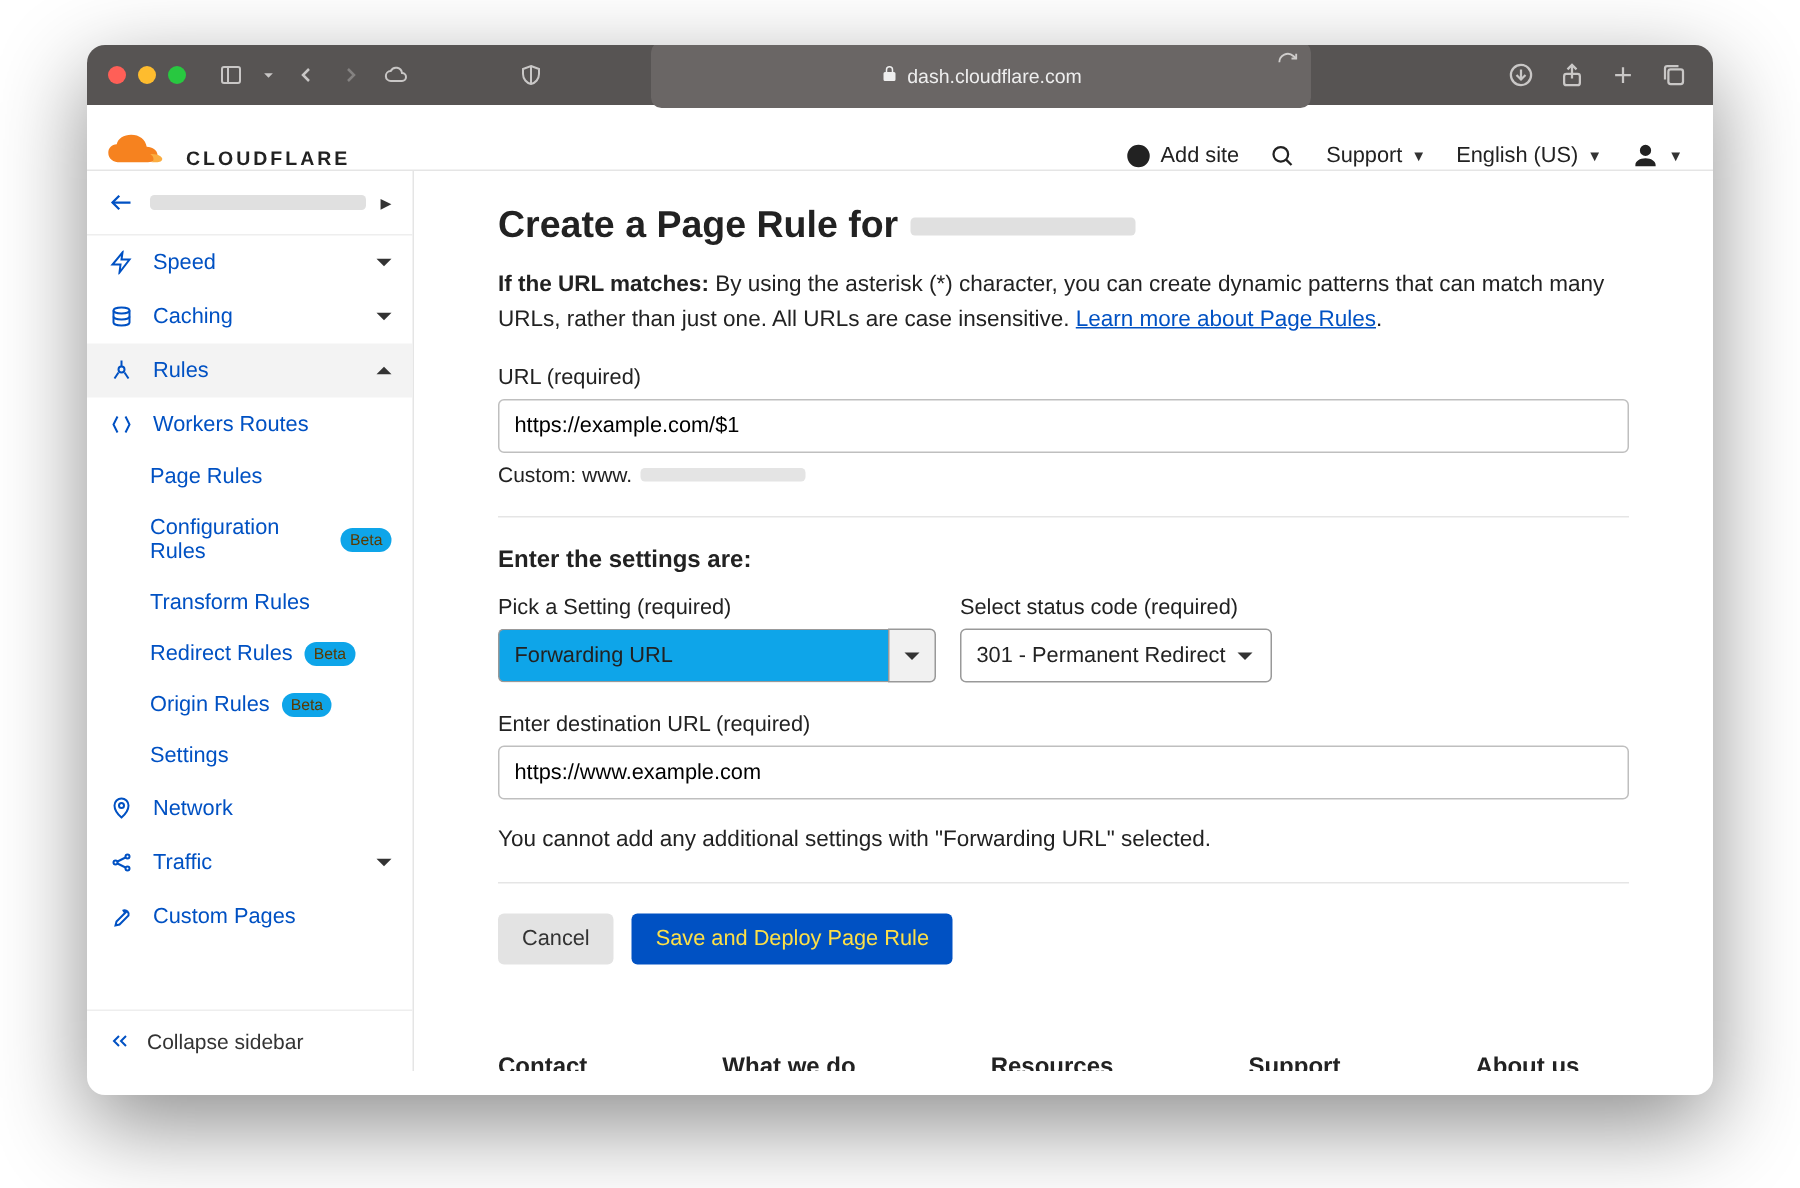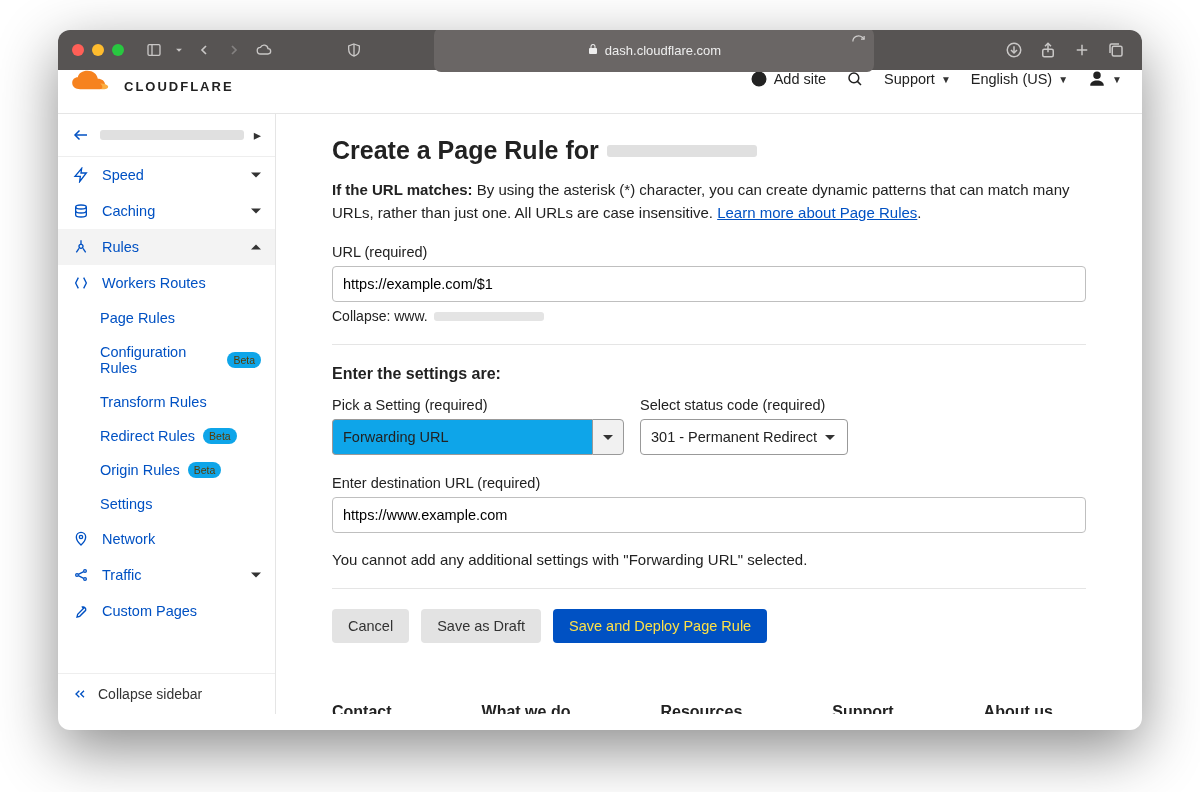--- a/index.html
+++ b/index.html
@@ -33,21 +33,21 @@
     background: #6a6665; border-radius:7px; height:44px; color:#eee; font-size:13px;
     position:relative; max-width: 440px; margin: 16px auto; }
   .addrbar .reload { position:absolute; right:8px; top:6px; color:#cfcdcc; }
   .addrbar .lock { margin-right:6px; }
   .tb-right { display:flex; gap:10px; align-items:center; color:#cfcdcc; margin-left:auto; }
   .tb-right svg { width:18px; height:18px; }
 
   
   .cf-header {
     height: 44px; border-bottom: 1px solid #e5e5e5;
-    display:flex; align-items:flex-start; padding: 0 20px 0 0;
+    display:flex; align-items:flex-end; padding: 0 20px 0 0;
   }
   .logo { display:flex; align-items:flex-end; gap:6px; margin-left: 10px; }
   .logo-text { font-weight: 700; letter-spacing: 2px; font-size: 13px; color:#222; }
   .cloud { width: 50px; height: 24px; position:relative; }
   .header-right { margin-left:auto; display:flex; align-items:center; gap:20px; font-size:14.5px; }
   .header-item { display:flex; align-items:center; gap:6px; color:#222; cursor:pointer; }
   .header-item svg { width:18px; height:18px; }
   .caret { font-size:10px; color:#333; }
 
   
@@ -383,21 +383,21 @@
         <span>Create a Page Rule for</span>
         <span class="title-ph"></span>
       </h1>
       <p class="intro">
         <b>If the URL matches:</b><span> By using the asterisk (*) character, you can create dynamic patterns that can match many URLs, rather than just one. All URLs are case insensitive. </span><a class="link">Learn more about Page Rules</a><span>.</span>
       </p>
 
       <div class="field-label">URL (required)</div>
       <input class="input" value="https://example.com/$1" style="">
       <div class="hint">
-        <span>Collapse: www.</span>
+        <span>Custom: www.</span>
         <span class="hint-ph"></span>
       </div>
 
       <hr class="sep">
 
       <div class="subhead">Enter the settings are:</div>
 
       <div class="row">
         <div class="col">
           <div class="field-label" style="margin-top:0">Pick a Setting (required)</div>
@@ -419,21 +419,20 @@
 
       <div class="field-label">Enter destination URL (required)</div>
       <input class="input" value="https://www.example.com" style="">
 
       <div class="note">You cannot add any additional settings with "Forwarding URL" selected.</div>
 
       <hr class="sep">
 
       <div class="btnrow">
         <button class="btn btn-secondary">Cancel</button>
-        <button class="btn btn-secondary">Save as Draft</button>
         <button class="btn btn-primary">Save and Deploy Page Rule</button>
       </div>
 
       <div class="footer">
         <div>Contact</div>
         <div>What we do</div>
         <div>Resources</div>
         <div>Support</div>
         <div>About us</div>
       </div>

